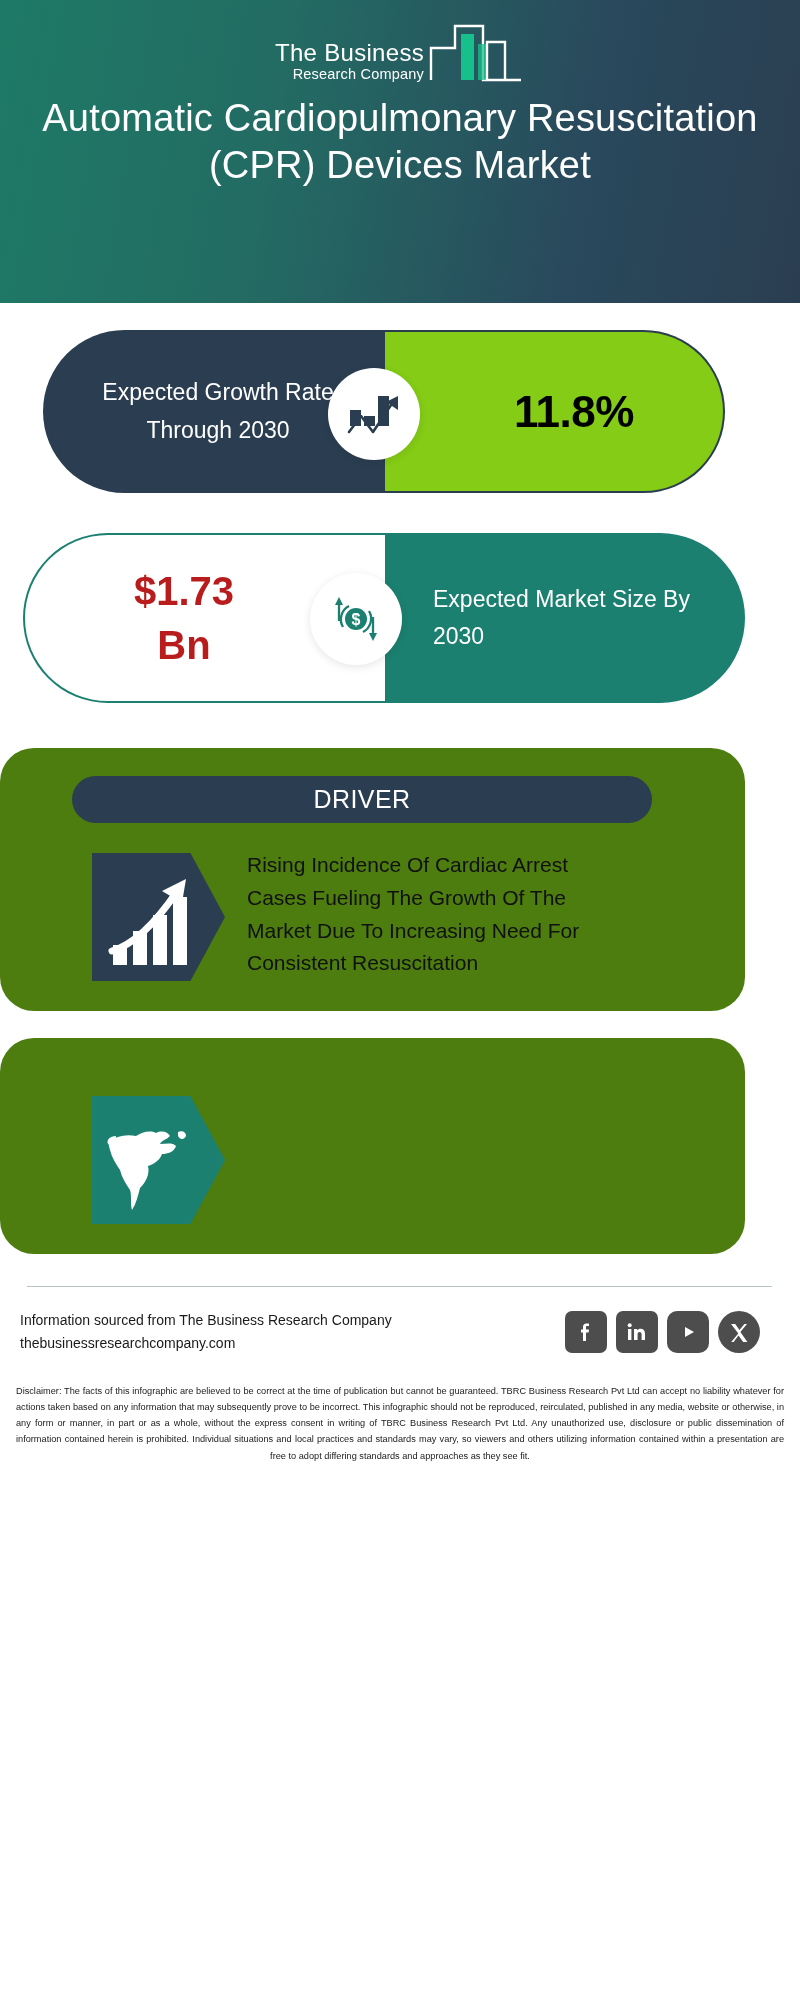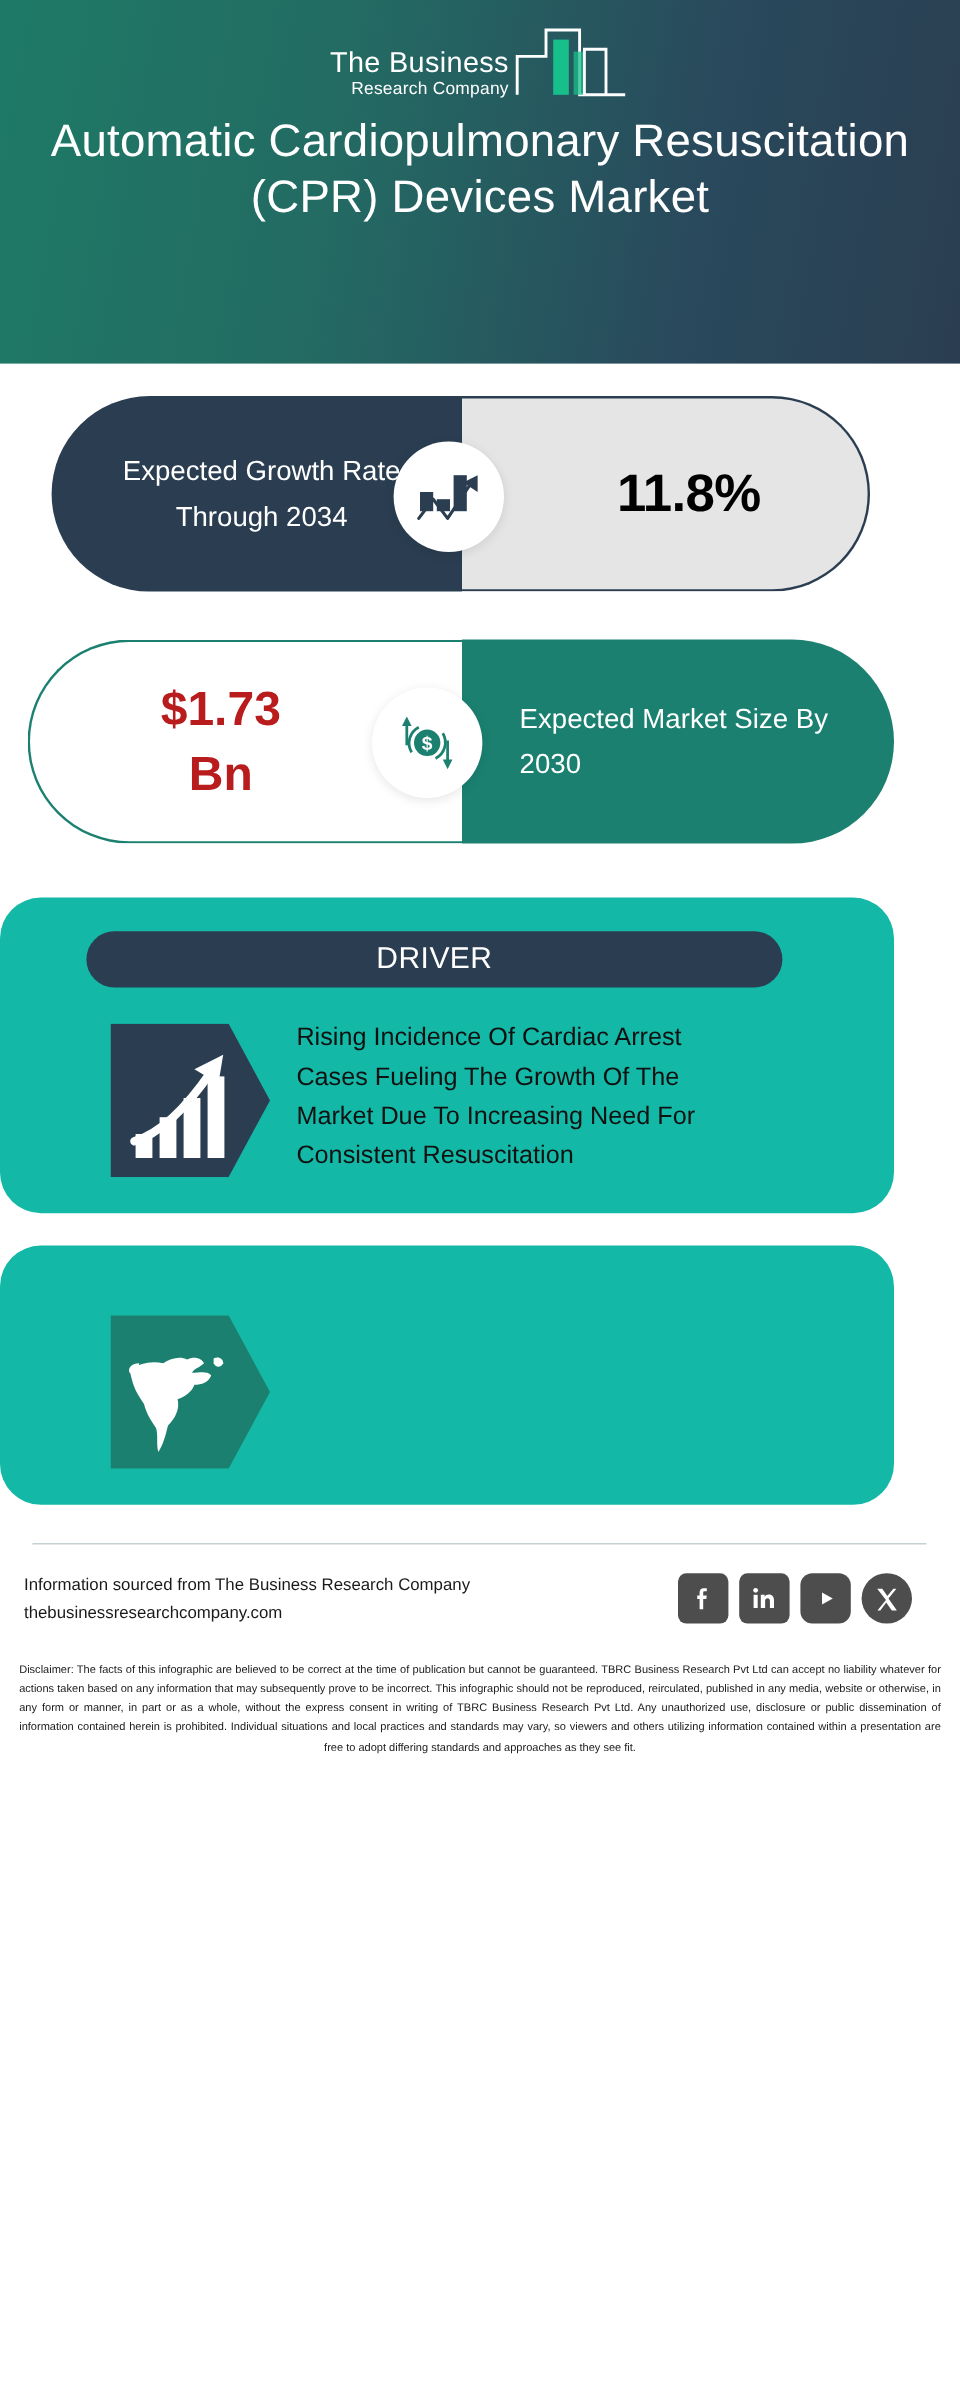--- a/index.html
+++ b/index.html
@@ -61,21 +61,21 @@
   }
   .stat1 .left .label {
     color:#fff; font-size: 23px; line-height: 1.62; text-align: center;
   }
   .stat1 .right {
     position: absolute; left: 385px; top: 0;
     width: 340px; height: 163px;
     border: 2px solid #2b3e51;
     border-left: none;
     border-radius: 0 82px 82px 0;
-    background: #e5e5e5;
+    background: #84cc16;
     display: flex; align-items: center; justify-content: center;
     padding-left: 40px;
   }
   .stat1 .right .value {
     color: #000; font-size: 44px; font-weight: bold; letter-spacing: -.5px;
   }
   .badge-circle {
     position: absolute;
     top: 38px; left: 328px;
     width: 92px; height: 92px;
@@ -121,21 +121,21 @@
     border-radius: 50%;
     z-index: 5;
     display: flex; align-items: center; justify-content: center;
     box-shadow: 0 2px 9px rgba(0,0,0,.10);
   }
 
   
   .panel {
     position: relative;
     margin: 0 0 0 0;
-    background: #14b8a6;
+    background: #4d7c0f;
     border-radius: 34px;
     padding: 28px 0 30px 0;
   }
   .panel.driver { width: 745px; margin-top: 20px; }
   .panel.region { width: 745px; margin-top: 27px; }
 
   .pill {
     width: 580px;
     margin: 0 auto 0 72px;
     height: 47px;
@@ -230,21 +230,21 @@
           <polyline points="60,62 60,24 78,24 78,62" fill="none" stroke="#ffffff" stroke-width="2.4"></polyline>
         </svg>
       </div>
     </div>
 
     <div class="header-title">Automatic Cardiopulmonary Resuscitation (CPR) Devices Market</div>
   </div>
 
   <div class="stat-row stat1">
     <div class="left">
-      <div class="label">Expected Growth Rate Through 2034</div>
+      <div class="label">Expected Growth Rate Through 2030</div>
     </div>
     <div class="right">
       <div class="value">11.8%</div>
     </div>
     <div class="badge-circle">
       <svg width="56" height="52" viewBox="0 0 56 52">
         <rect x="4" y="22" width="11" height="16" fill="#2b3e51"></rect>
         <rect x="18" y="28" width="11" height="10" fill="#2b3e51"></rect>
         <rect x="32" y="8" width="11" height="30" fill="#2b3e51"></rect>
         <polyline points="3,44 15,28 27,44 47,14" fill="none" stroke="#2b3e51" stroke-width="2.6" stroke-linejoin="round" stroke-linecap="round"></polyline>

